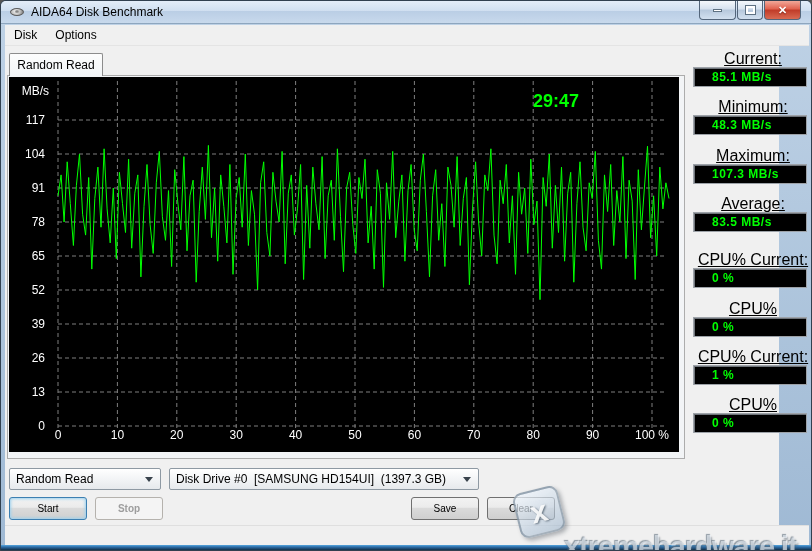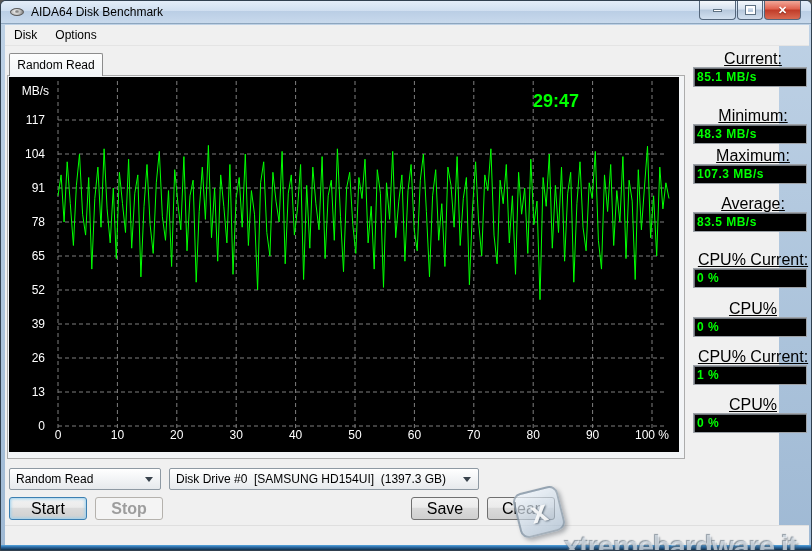--- a/index.html
+++ b/index.html
@@ -90,21 +90,21 @@
 
   
   .stats { position:absolute; left:684px; top:0; width:120px; height:460px; }
   .stat-group { position:absolute; left:0; width:120px; }
   .stat-label { font-size:16px; color:#000; padding-left:8px; height:16px;text-decoration:underline; }
   .stat-value {
     margin-left:4px; margin-top:1px; width:114px; height:20px;
     background:#000; border:1px solid #9DA2A8;
     box-shadow:inset 1px 1px 0 #6F747A;
     color:#00FF00; font-size:12px; font-weight:bold;
-    display:flex; align-items:center; padding-left:3px;
+    display:flex; align-items:center; padding-left:18px;
     letter-spacing:0.5px;
   }
 
   
   .combo {
     position:absolute; height:22px;
     background:linear-gradient(180deg,#FFFFFF,#F0F2F4 60%,#E6E9EC);
     border:1px solid #8E99A3; border-radius:2px;
     font-size:12px; color:#000;
     display:flex; align-items:center; padding-left:6px;
@@ -112,21 +112,21 @@
   }
   .combo .arrow {
     position:absolute; right:7px; top:8px; width:0; height:0;
     border-left:4px solid transparent; border-right:4px solid transparent;
     border-top:5px solid #39434C;
   }
   .btn {
     position:absolute; height:23px; width:68px;
     background:linear-gradient(180deg,#F2F2F2 0%,#EBEBEB 45%,#DBDBDB 46%,#CFCFCF 100%);
     border:1px solid #707070; border-radius:3px;
-    font-size:16px; color:#000; font-family:"Liberation Sans", sans-serif;
+    font-size:10px; color:#000; font-family:"Liberation Sans", sans-serif;
     display:flex; align-items:center; justify-content:center;
   }
   .btn.default {
     width:78px;
     border:1px solid #3C7FB1;
     box-shadow:inset 0 0 3px 1px #9CD1EE;
   }
   .btn.disabled {
     background:#F4F4F4; border:1px solid #B5B2AD; color:#9D9D9D;font-weight:bold;
   }
@@ -247,21 +247,21 @@
             <polyline points="49.0,118.8 52.1,97.9 55.1,145.0 58.2,84.8 61.3,126.7 64.4,168.5 67.4,108.4 70.5,77.0 73.6,137.2 76.6,158.1 79.7,100.5 82.8,192.1 85.8,121.5 88.9,90.1 92.0,150.2 95.1,71.8 98.1,131.9 101.2,165.9 104.3,111.0 107.3,181.6 110.4,95.3 113.5,126.7 116.5,155.5 119.6,82.2 122.7,171.2 125.8,116.2 128.8,97.9 131.9,199.9 135.0,129.3 138.0,87.5 141.1,147.6 144.2,176.4 147.3,105.8 150.3,74.4 153.4,139.8 156.5,163.3 159.5,113.6 162.6,189.5 165.7,92.7 168.7,124.1 171.8,152.8 174.9,79.6 178.0,173.8 181.0,118.8 184.1,103.2 187.2,205.2 190.2,134.5 193.3,90.1 196.4,142.4 199.4,68.4 202.5,160.7 205.6,111.0 208.7,184.2 211.7,97.9 214.8,129.3 217.9,165.9 220.9,87.5 224.0,197.3 227.1,121.5 230.2,100.5 233.2,150.2 236.3,77.0 239.4,168.5 242.4,113.6 245.5,137.2 248.6,213.0 251.6,105.8 254.7,84.8 257.8,155.5 260.9,179.0 263.9,95.3 267.0,124.1 270.1,145.0 273.1,74.4 276.2,186.8 279.3,116.2 282.3,97.9 285.4,158.1 288.5,131.9 291.6,87.5 294.6,202.5 297.7,108.4 300.8,171.2 303.8,90.1 306.9,126.7 310.0,152.8 313.1,79.6 316.1,181.6 319.2,118.8 322.3,103.2 325.3,163.3 328.4,71.8 331.5,139.8 334.5,194.7 337.6,111.0 340.7,95.3 343.8,147.6 346.8,176.4 349.9,100.5 353.0,121.5 356.0,82.2 359.1,165.9 362.2,129.3 365.2,192.1 368.3,92.7 371.4,116.2 374.5,210.4 377.5,105.8 380.6,142.4 383.7,74.4 386.7,160.7 389.8,124.1 392.9,97.9 395.9,184.2 399.0,113.6 402.1,87.5 405.2,152.8 408.2,173.8 411.3,103.2 414.4,77.0 417.4,134.5 420.5,199.9 423.6,118.8 426.7,92.7 429.7,163.3 432.8,126.7 435.9,189.5 438.9,90.1 442.0,108.4 445.1,150.2 448.1,79.6 451.2,168.5 454.3,121.5 457.4,100.5 460.4,207.8 463.5,131.9 466.6,84.8 469.6,145.0 472.7,179.0 475.8,97.9 478.8,113.6 481.9,71.8 485.0,158.1 488.1,186.8 491.1,103.2 494.2,126.7 497.3,87.5 500.3,165.9 503.4,118.8 506.5,197.3 509.6,95.3 512.6,137.2 515.7,111.0 518.8,176.4 521.8,82.2 524.9,147.6 528.0,124.1 531.0,222.7 534.1,100.5 537.2,129.3 540.3,77.0 543.3,171.2 546.4,108.4 549.5,155.5 552.5,90.1 555.6,184.2 558.7,116.2 561.7,95.3 564.8,205.2 567.9,126.7 571.0,84.8 574.0,150.2 577.1,173.8 580.2,105.8 583.2,121.5 586.3,74.4 589.4,163.3 592.5,192.1 595.5,97.9 598.6,134.5 601.7,87.5 604.7,168.5 607.8,113.6 610.9,145.0 613.9,79.6 617.0,181.6 620.1,103.2 623.2,124.1 626.2,202.5 629.3,92.7 632.4,152.8 635.4,111.0 638.5,69.2 641.6,160.7 644.6,118.8 647.7,179.0 650.8,90.1 653.9,131.9 656.9,105.8 660.0,121.5" fill="none" stroke="#00FF00" stroke-width="1"></polyline>
           </svg>
       </div>
     </div>
 
     <div class="stats">
       <div class="stat-group" style="top:4px">
         <div class="stat-label">Current:</div>
         <div class="stat-value">85.1 MB/s</div>
       </div>
-      <div class="stat-group" style="top:61px">
+      <div class="stat-group" style="top:52px">
         <div class="stat-label">Minimum:</div>
         <div class="stat-value">48.3 MB/s</div>
       </div>
       <div class="stat-group" style="top:101px">
         <div class="stat-label">Maximum:</div>
         <div class="stat-value">107.3 MB/s</div>
       </div>
       <div class="stat-group" style="top:149px">
         <div class="stat-label">Average:</div>
         <div class="stat-value">83.5 MB/s</div>

